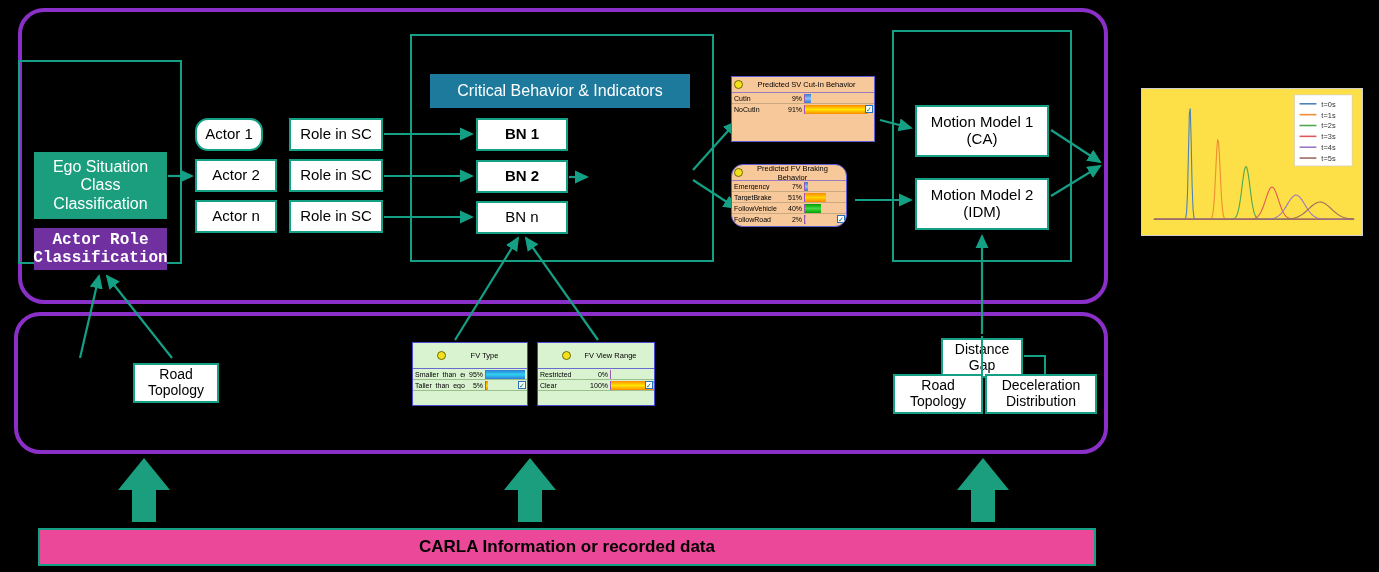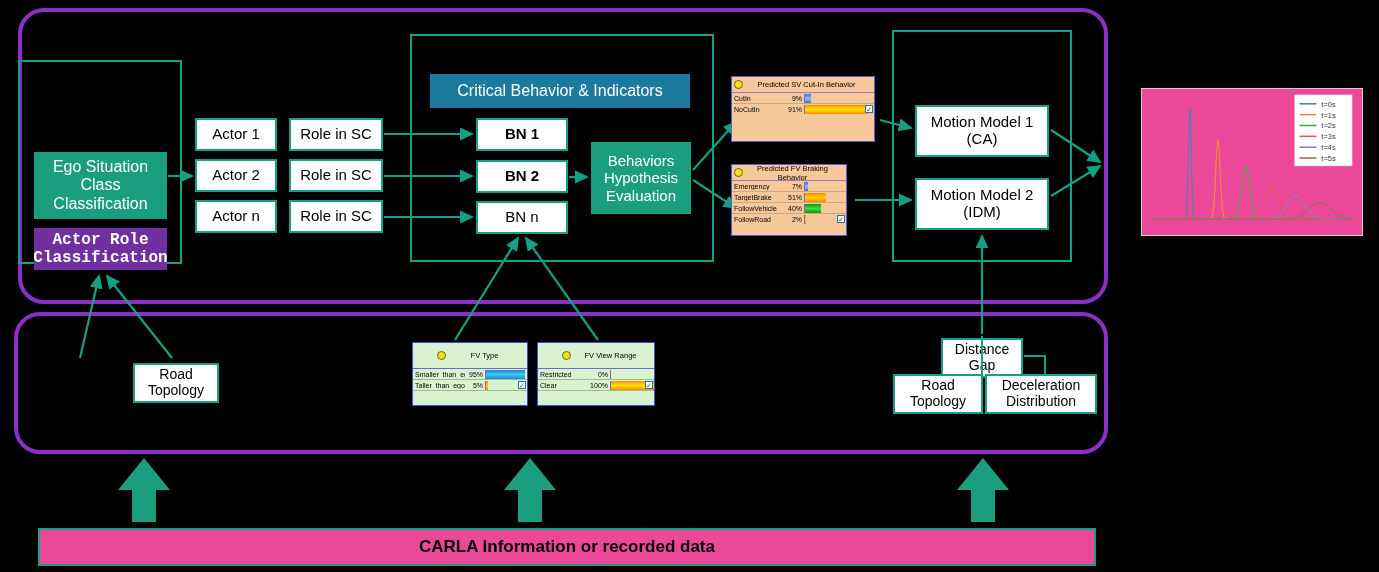--- a/index.html
+++ b/index.html
@@ -106,39 +106,39 @@
   }
   .w-bar { height: 100%; }
   .w-check {
     position: absolute; right: 1px; bottom: 1px;
     width: 8px; height: 8px;
     background: #fff; border: 1px solid #2b6fb5;
     color: #0a7a3a; font-size: 7px; line-height: 7px; text-align: center;
   }
 
   #wdg-cutin  { left: 731px; top: 76px;  width: 144px; height: 66px; }
-  #wdg-brake  { left: 731px; top: 164px; width: 116px; height: 72px; }
+  #wdg-brake  { left: 731px; top: 164px; width: 116px; height: 63px; border-radius: 12px; }
   #wdg-fvtype { left: 412px; top: 342px; width: 116px; height: 64px; }
   #wdg-fvview { left: 537px; top: 342px; width: 118px; height: 64px; }
 
   
   #carla {
     position: absolute;
     left: 38px; top: 528px; width: 1058px; height: 38px;
     background: #ec4899;
     border: 2px solid #14A085;
     display: flex; align-items: center; justify-content: center;
     font-size: 17px; font-weight: bold; color: #000;
   }
 
   
   #chart-card {
     position: absolute;
     left: 1141px; top: 88px; width: 222px; height: 148px;
-    background: #ec4899;
+    background: #fde047;
     border: 1px solid #cfcfcf;
   }
   #chart-svg { display: block; width: 100%; height: 100%; }
 
   svg.overlay {
     position: absolute; left: 0; top: 0;
     width: 1379px; height: 572px;
     pointer-events: none;
   }
 </style>
@@ -150,35 +150,34 @@
   <div class="round-panel" id="panel-upper"></div>
   <div class="round-panel" id="panel-lower"></div>
 
   <div class="group-box" id="grp-ego"></div>
   <div class="group-box" id="grp-crit"></div>
   <div class="group-box" id="grp-mot"></div>
 
   <div class="fill-box" id="ego-sit">Ego Situation Class Classification</div>
   <div class="fill-box" id="actor-rl">Actor Role Classification</div>
 
-  <div class="node" style="left:195px; top:118px; width:82px; height:33px;">Actor 1</div>
+  <div class="node" style="left:195px; top:118px; width:68px; height:33px;border-radius:13px;">Actor 1</div>
   <div class="node" style="left:195px; top:159px; width:82px; height:33px;">Actor 2</div>
   <div class="node" style="left:195px; top:200px; width:82px; height:33px;">Actor n</div>
 
   <div class="node" style="left:289px; top:118px; width:94px; height:33px;">Role in SC</div>
   <div class="node" style="left:289px; top:159px; width:94px; height:33px;">Role in SC</div>
   <div class="node" style="left:289px; top:200px; width:94px; height:33px;">Role in SC</div>
 
   <div class="fill-box" id="crit-ttl">Critical Behavior &amp; Indicators</div>
 
   <div class="node" style="left:476px; top:118px; width:92px; height:33px; font-weight:bold;">BN 1</div>
   <div class="node" style="left:476px; top:160px; width:92px; height:33px; font-weight:bold;">BN 2</div>
   <div class="node" style="left:476px; top:201px; width:92px; height:33px;">BN n</div>
 
-  <div class="fill-box" id="beh-hyp">Behaviors Hypothesis Evaluation</div>
 
   <div class="node" style="left:915px; top:105px; width:134px; height:52px;">Motion Model 1 (CA)</div>
   <div class="node" style="left:915px; top:178px; width:134px; height:52px;">Motion Model 2 (IDM)</div>
 
   <div class="node sm" style="left:133px; top:363px; width:86px; height:40px;">Road Topology</div>
 
   <div class="node sm" style="left:941px; top:338px; width:82px; height:40px;">Distance Gap</div>
   <div class="node sm" style="left:893px; top:374px; width:90px; height:40px;">Road Topology</div>
   <div class="node sm" style="left:985px; top:374px; width:112px; height:40px;">Deceleration Distribution</div>
 

